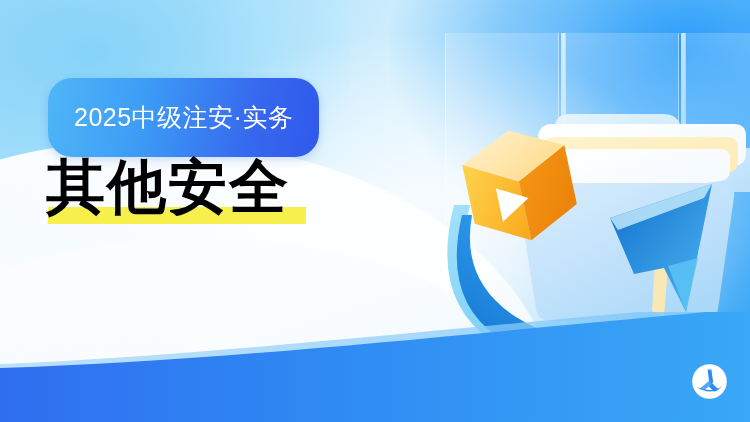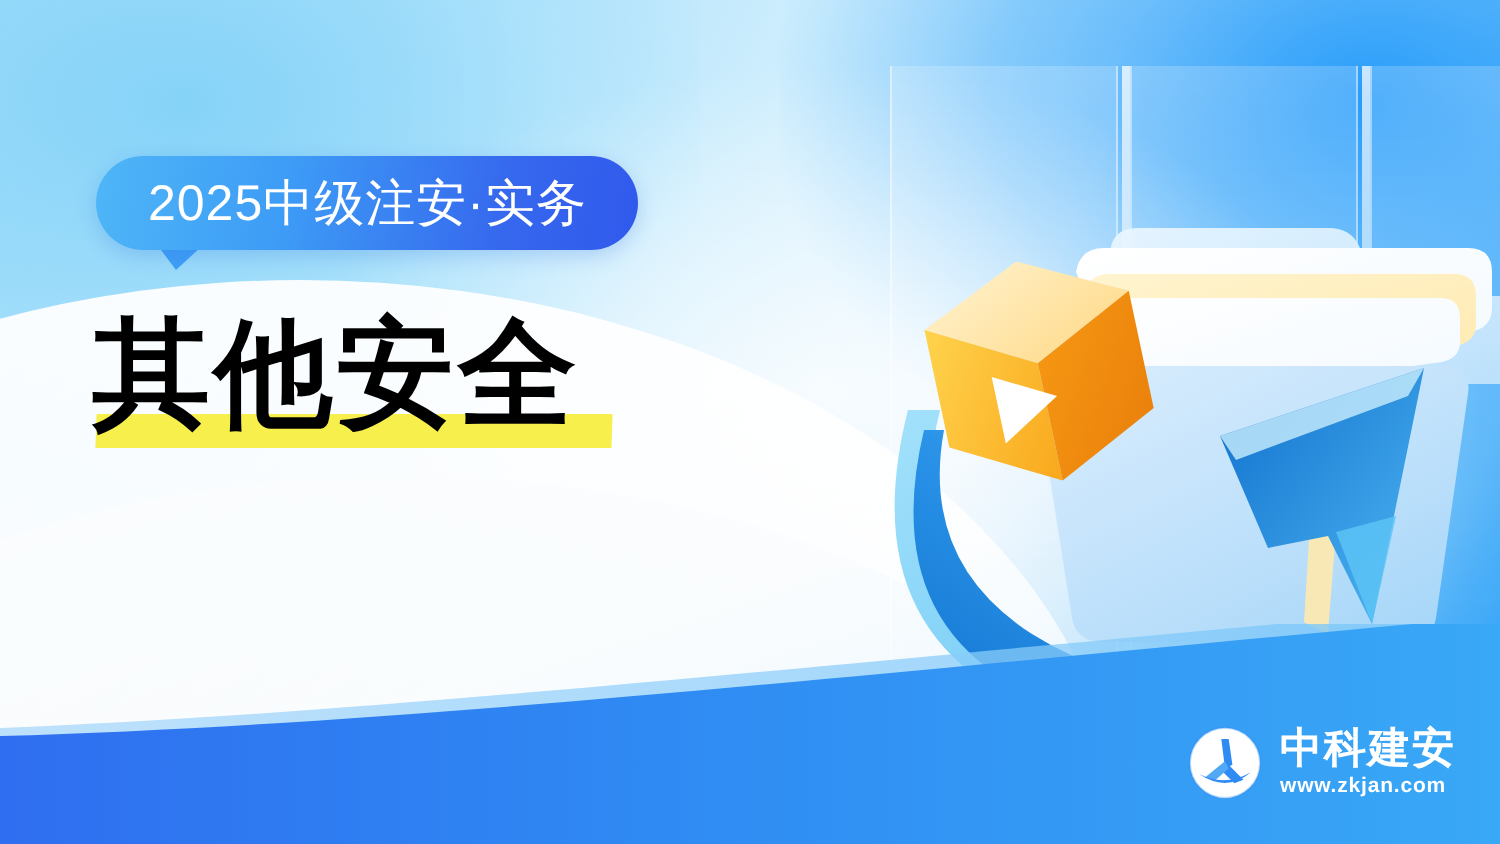--- a/index.html
+++ b/index.html
@@ -50,21 +50,21 @@
   .panel.p3{left:240px;width:70px;border-right:none;}
   .panel-edge{position:absolute;top:0;bottom:0;width:4px;background:linear-gradient(180deg,rgba(255,255,255,.75),rgba(255,255,255,.1));}
 
   
   .illo{position:absolute;left:430px;top:0px;width:320px;height:345px;}
   .illo svg{display:block;width:100%;height:100%;}
 
   
   .pill{
     position:absolute;left:48px;top:78px;
-    height:47px;padding:0 26px;
+    height:47px;padding:16px 26px;
     display:flex;align-items:center;
     border-radius:24px;
     background:linear-gradient(100deg,#4fb6f7 0%,#3d9cf6 35%,#3668ee 75%,#3059ec 100%);
     box-shadow:0 3px 10px rgba(40,100,220,.22);
     z-index:6;
   }
   .pill-text{
     color:#fff;font-size:25px;letter-spacing:.5px;white-space:nowrap;
     font-family:"Liberation Sans","DejaVu Sans",sans-serif;
   }
@@ -261,19 +261,15 @@
     <div class="logo-mark">
       <svg viewBox="0 0 40 40" xmlns="http://www.w3.org/2000/svg">
         <circle cx="20" cy="20" r="19" fill="#ffffff"></circle>
         <path d="M18 7 l4 0 2 14 -4 2 z" fill="#2f8bf3"></path>
         <path d="M20 19 l10 10 -5 2 -8 -8 z" fill="#2f8bf3"></path>
         <path d="M20 19 l-11 9 6 1 7 -6 z" fill="#51a9f6"></path>
         <path d="M6 26 q14 7 28 -1 q-13 11 -28 1 z" fill="#2f8bf3"></path>
         <circle cx="20" cy="20" r="19" fill="none" stroke="#2f8bf3" stroke-width="1.2" opacity="0.35"></circle>
       </svg>
     </div>
-    <div class="logo-txt">
-      <div class="logo-name">中科建安</div>
-      <div class="logo-url">www.zkjan.com</div>
-    </div>
   </div>
 
 </div>
 
 </body></html>

